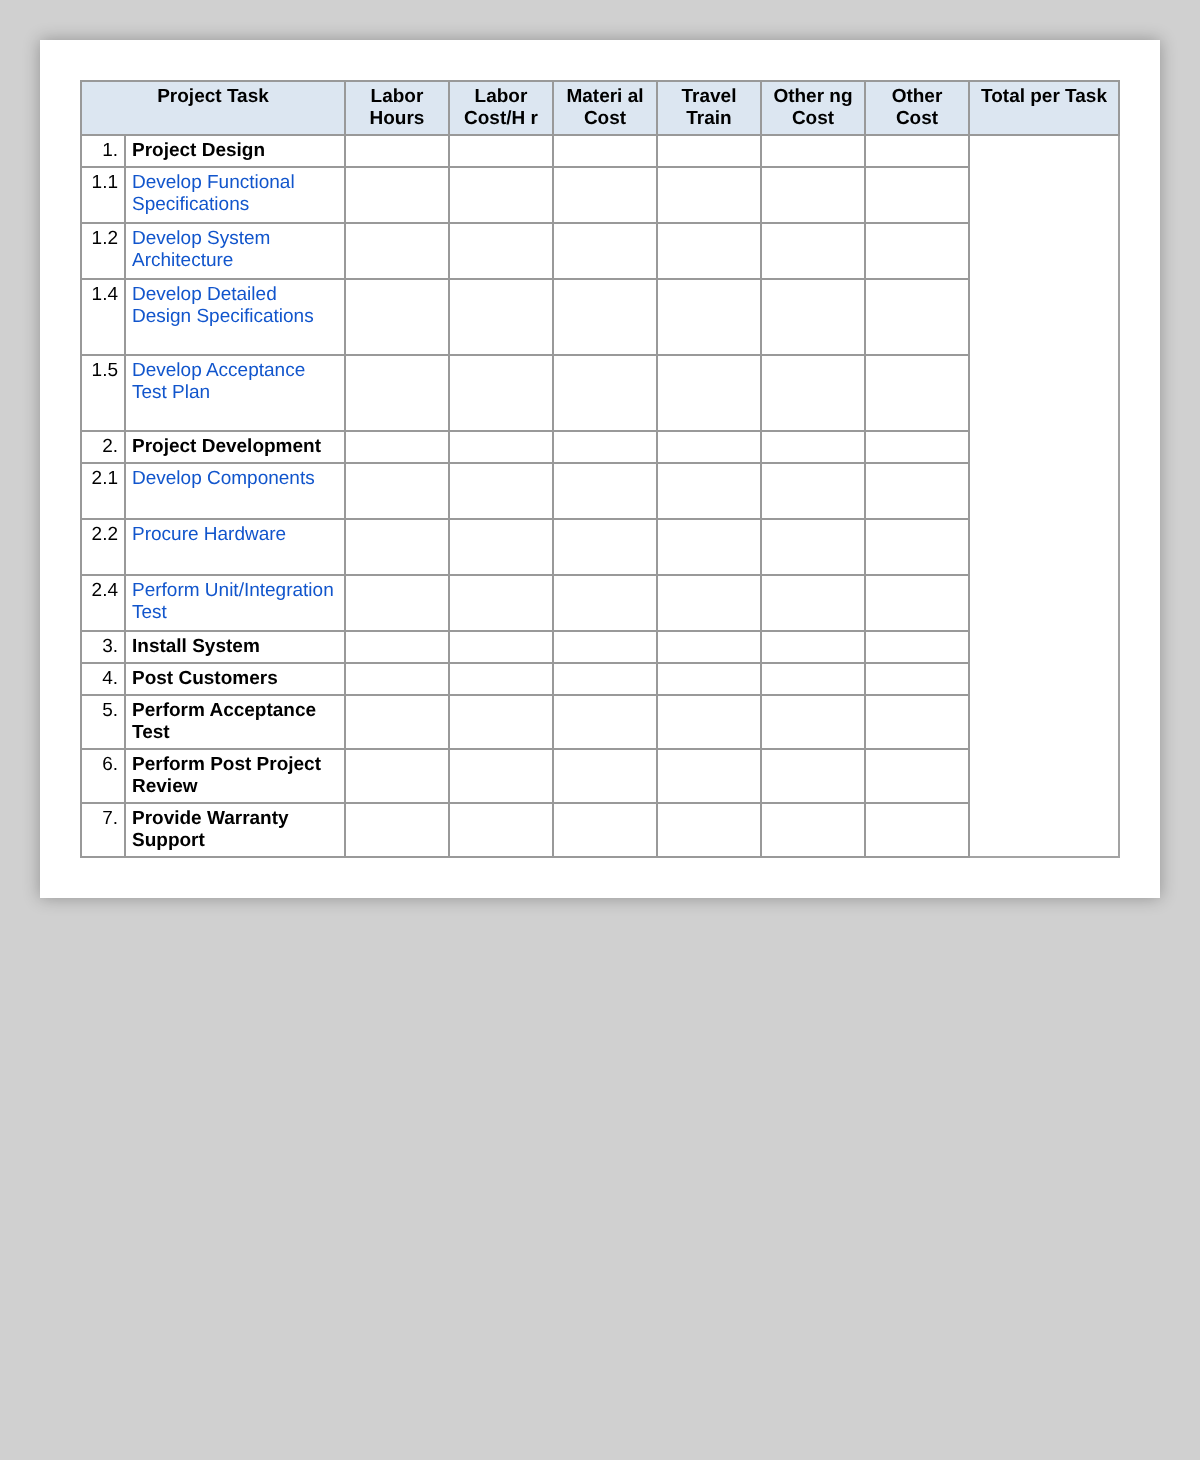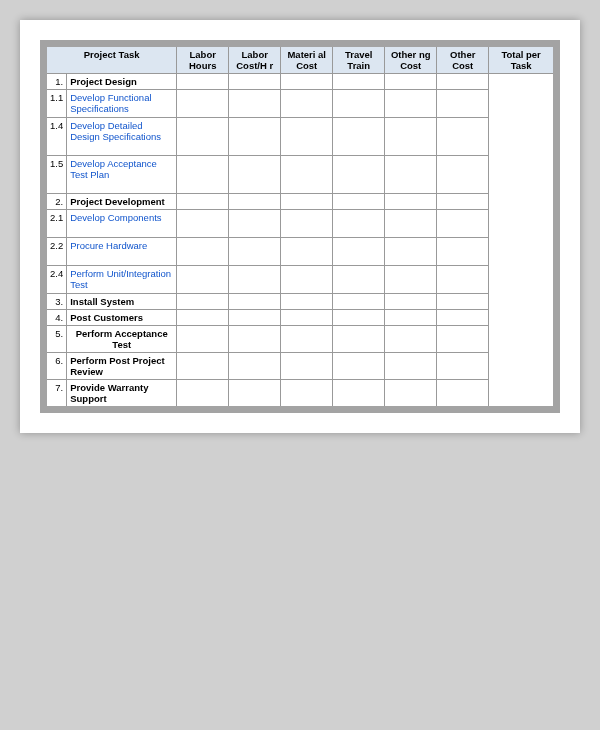--- a/index.html
+++ b/index.html
@@ -15,21 +15,21 @@
     }
     .page {
       background: #fff;
       width: 560px;
       padding: 20px;
       box-shadow: 0 0 8px rgba(0,0,0,0.3);
     }
     table {
       width: 100%;
       border-collapse: collapse;
-      border: 7px solid #a3a3a3;
+      border: 1px solid #a3a3a3;
     }
     th, td {
       border: 1px solid #999;
       padding: 2px 3px;
       vertical-align: top;
       font-size: 9.5px;
     }
     thead th {
       background: #dce6f1;
       text-align: center;
@@ -87,20 +87,30 @@
           <td class="sub-num" style="width: 22px;">1.1</td>
           <td class="task-cell"><span class="task-name">Develop Functional Specifications</span></td>
           <td class="data-cell" style="min-height: 28px; height: 28px;"></td>
           <td class="data-cell" style="min-height: 28px; height: 28px;"></td>
           <td class="data-cell" style="min-height: 28px; height: 28px;"></td>
           <td class="data-cell" style="min-height: 28px; height: 28px;"></td>
           <td class="data-cell" style="min-height: 28px; height: 28px;"></td>
           <td class="data-cell" style="min-height: 28px; height: 28px;"></td>
         </tr>
         <tr>
+          <td class="sub-num" style="width: 22px;">1.2</td>
+          <td class="task-cell"><span class="task-name">Develop System Architecture</span></td>
+          <td class="data-cell" style="min-height: 28px; height: 28px;"></td>
+          <td class="data-cell" style="min-height: 28px; height: 28px;"></td>
+          <td class="data-cell" style="min-height: 28px; height: 28px;"></td>
+          <td class="data-cell" style="min-height: 28px; height: 28px;"></td>
+          <td class="data-cell" style="min-height: 28px; height: 28px;"></td>
+          <td class="data-cell" style="min-height: 28px; height: 28px;"></td>
+        </tr>
+        <tr>
           <td class="sub-num" style="width: 22px;">1.4</td>
           <td class="task-cell"><span class="task-name">Develop Detailed Design Specifications</span></td>
           <td class="data-cell" style="min-height: 28px; height: 38px;"></td>
           <td class="data-cell" style="min-height: 28px; height: 38px;"></td>
           <td class="data-cell" style="min-height: 28px; height: 38px;"></td>
           <td class="data-cell" style="min-height: 28px; height: 38px;"></td>
           <td class="data-cell" style="min-height: 28px; height: 38px;"></td>
           <td class="data-cell" style="min-height: 28px; height: 38px;"></td>
         </tr>
         <tr>
@@ -168,21 +178,21 @@
           <td class="task-cell" style="font-weight: bold;">Post Customers</td>
           <td class="data-cell" style="min-height: 16px; height: 16px;"></td>
           <td class="data-cell" style="min-height: 16px; height: 16px;"></td>
           <td class="data-cell" style="min-height: 16px; height: 16px;"></td>
           <td class="data-cell" style="min-height: 16px; height: 16px;"></td>
           <td class="data-cell" style="min-height: 16px; height: 16px;"></td>
           <td class="data-cell" style="min-height: 16px; height: 16px;"></td>
         </tr>
         <tr>
           <td class="sub-num" style="width: 22px;">5.</td>
-          <td class="task-cell" style="font-weight: bold; text-align: center;">Perform Acceptance Test</td>
+          <td class="task-cell" style="font-weight: bold;">Perform Acceptance Test</td>
           <td class="data-cell" style="min-height: 16px; height: 16px;"></td>
           <td class="data-cell" style="min-height: 16px; height: 16px;"></td>
           <td class="data-cell" style="min-height: 16px; height: 16px;"></td>
           <td class="data-cell" style="min-height: 16px; height: 16px;"></td>
           <td class="data-cell" style="min-height: 16px; height: 16px;"></td>
           <td class="data-cell" style="min-height: 16px; height: 16px;"></td>
         </tr>
         <tr>
           <td class="sub-num" style="width: 22px;">6.</td>
           <td class="task-cell" style="font-weight: bold;">Perform Post Project Review</td>

